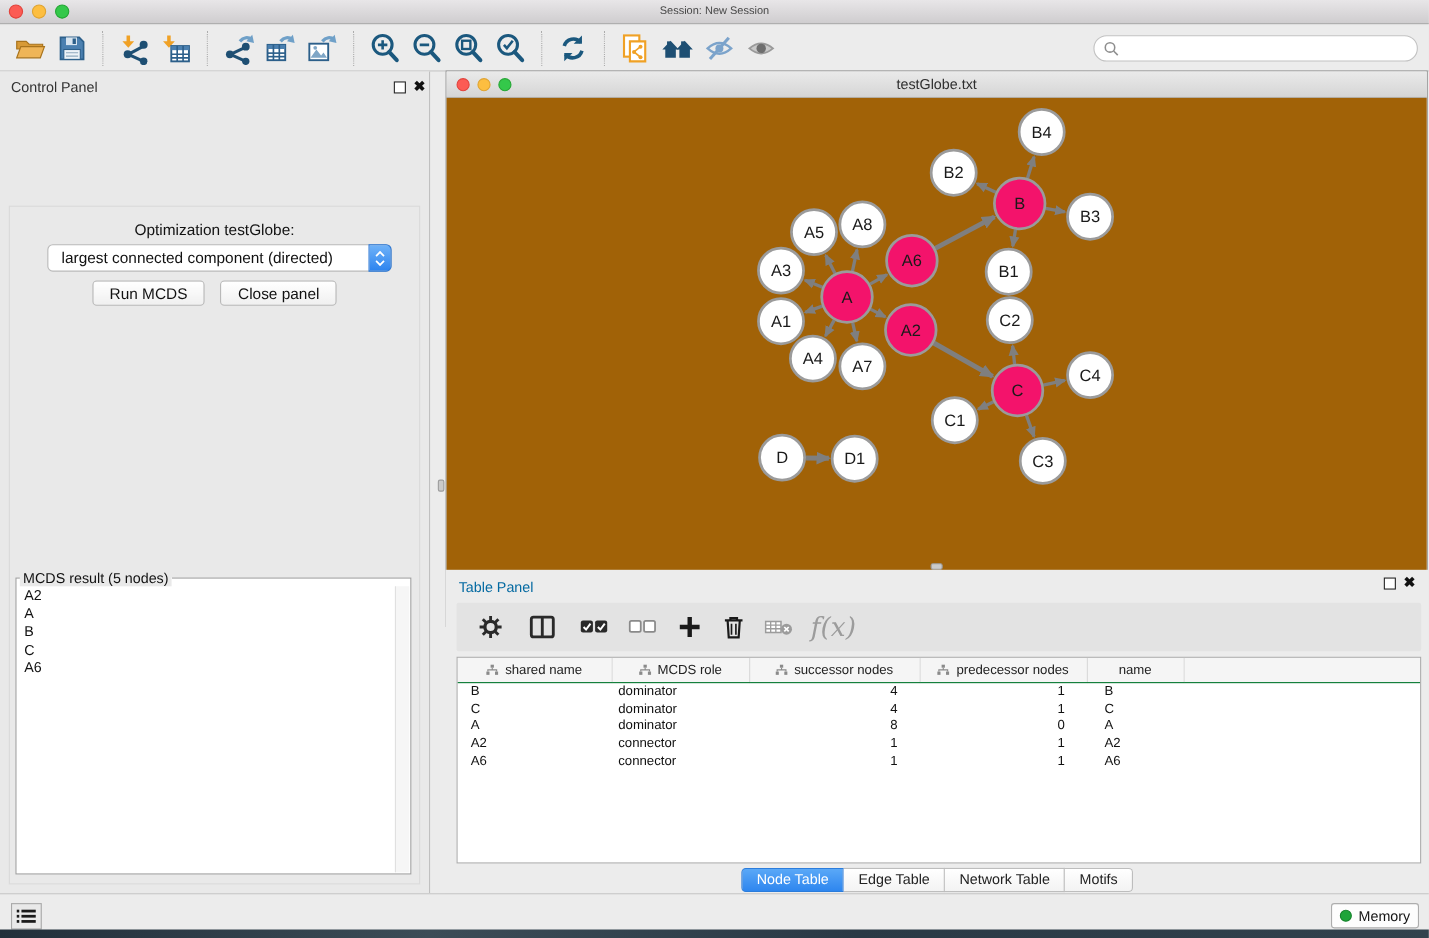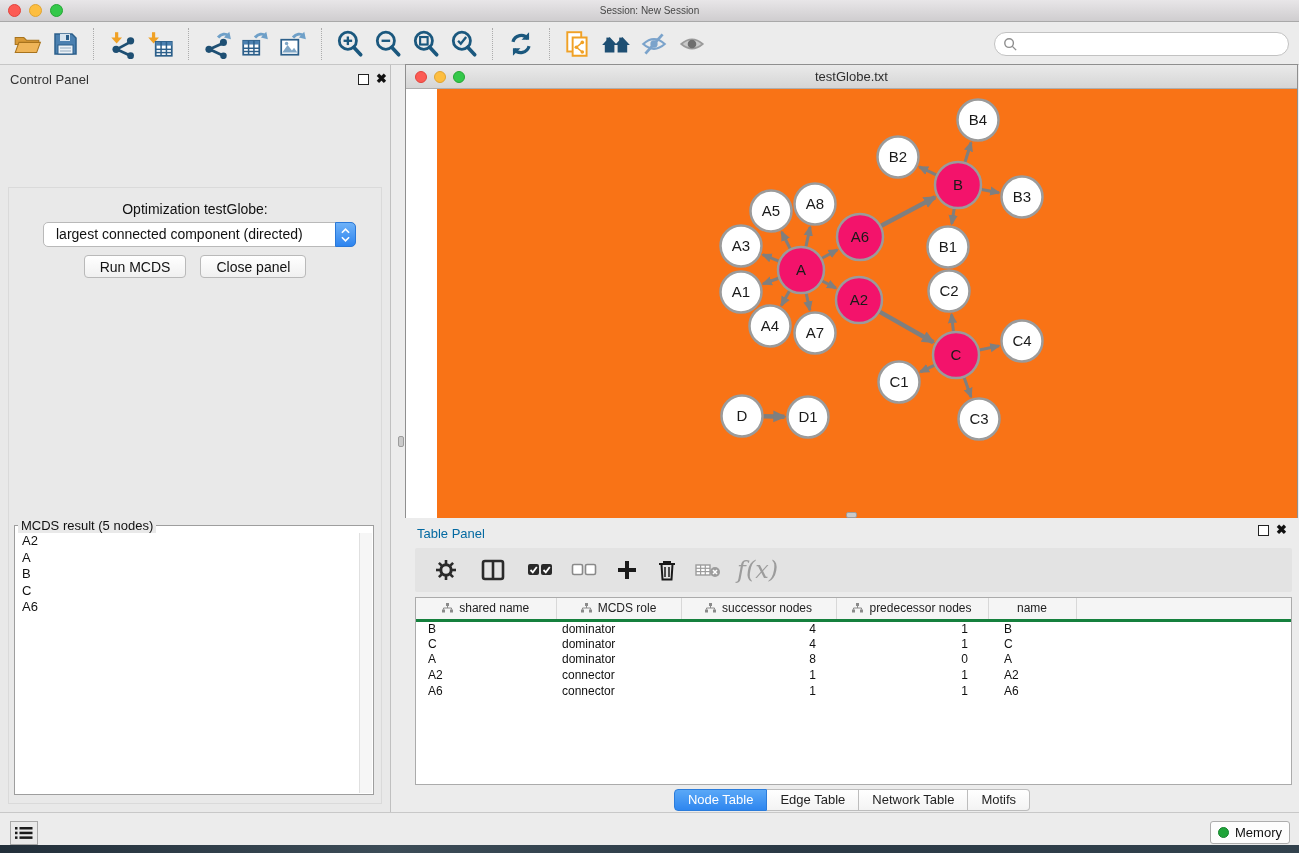--- a/index.html
+++ b/index.html
@@ -52,38 +52,38 @@
   .result-list{position:absolute;left:1px;right:15px;top:0;bottom:1px;overflow:hidden;}
   .result-item{font-size:13px;line-height:16.5px;padding-left:6px;color:#111;}
   .result-scroll{position:absolute;right:1px;top:0;bottom:1px;width:13px;background:#F6F6F6;border-left:1px solid #E0E0E0;}
 
   
   .network-frame{position:absolute;left:405px;top:64px;width:893px;height:506px;border:1px solid #8F8F8F;background:#fff;}
   .nf-titlebar{position:relative;height:24px;background:linear-gradient(#EAEAEA,#D5D5D5);border-bottom:1px solid #AEAEAE;}
   .nf-titlebar .title{text-align:center;line-height:23px;font-size:13px;color:#2E2E2E;}
   .nf-lights{position:absolute;left:9px;top:6px;display:flex;gap:7px;}
   .nf-light{width:12px;height:12px;border-radius:50%;}
-  .graph-area{position:absolute;left:0;top:24px;right:0;bottom:0;background:#f97316;overflow:hidden;margin-left:31px;}
+  .graph-area{position:absolute;left:0;top:24px;right:0;bottom:0;background:#a16207;overflow:hidden;}
   .graph-area svg{display:block;}
   .resize-grip{position:absolute;right:1px;bottom:1px;width:13px;height:13px;
     background:repeating-linear-gradient(135deg,transparent 0 3px,#9F9F9F 3px 4px);}
   .grip-v{position:absolute;left:398px;top:436px;width:6px;height:11px;background:#CACACA;border:1px solid #9C9C9C;border-radius:2px;}
   .grip-h{position:absolute;left:846px;top:512px;width:11px;height:6px;background:#CACACA;border:1px solid #9C9C9C;border-radius:2px;}
 
   
   .table-panel{position:absolute;left:405px;top:518px;width:894px;height:294px;background:#ECECEC;}
   .tp-head{position:relative;height:28px;}
   .tp-head .ptitle{position:absolute;left:12px;top:8px;font-size:13px;color:#0369a1;}
   .tp-toolbar{position:absolute;left:10px;top:30px;width:877px;height:44px;background:#E3E3E3;border-radius:2px;
     display:flex;align-items:center;padding-left:20px;}
   .tp-icon{display:flex;align-items:center;justify-content:center;background:none;border:none;height:36px;}
   .fx-label{font-size:24px;font-style:italic;font-family:"DejaVu Serif",serif;color:#9C9C9C;}
   .tbl-wrap{position:absolute;left:10px;top:79px;width:877px;height:188px;background:#fff;border:1px solid #ABABAB;overflow:hidden;}
   table.node-table{border-collapse:collapse;table-layout:fixed;width:100%;}
-  table.node-table th{height:22px;background:#F5F5F5;border-bottom:3px solid #15803d;border-right:1px solid #D8D8D8;
+  table.node-table th{height:22px;background:#F5F5F5;border-bottom:1px solid #15803d;border-right:1px solid #D8D8D8;
     font-size:12px;font-weight:normal;color:#222;text-align:center;overflow:hidden;white-space:nowrap;}
   table.node-table th.filler{border-right:none;}
   table.node-table th .hicon{display:inline-block;vertical-align:-1px;margin-right:6px;}
   table.node-table td{font-size:12px;height:15.7px;color:#111;white-space:nowrap;overflow:hidden;}
   td.c0{padding-left:12px;text-align:left;}
   td.c1{padding-left:6px;text-align:left;}
   td.c2{padding-right:20px;text-align:right;}
   td.c3{padding-right:20px;text-align:right;}
   td.c4{padding-left:16px;text-align:left;}
   .tp-tabs{position:absolute;left:0;right:0;top:271px;display:flex;justify-content:center;}

